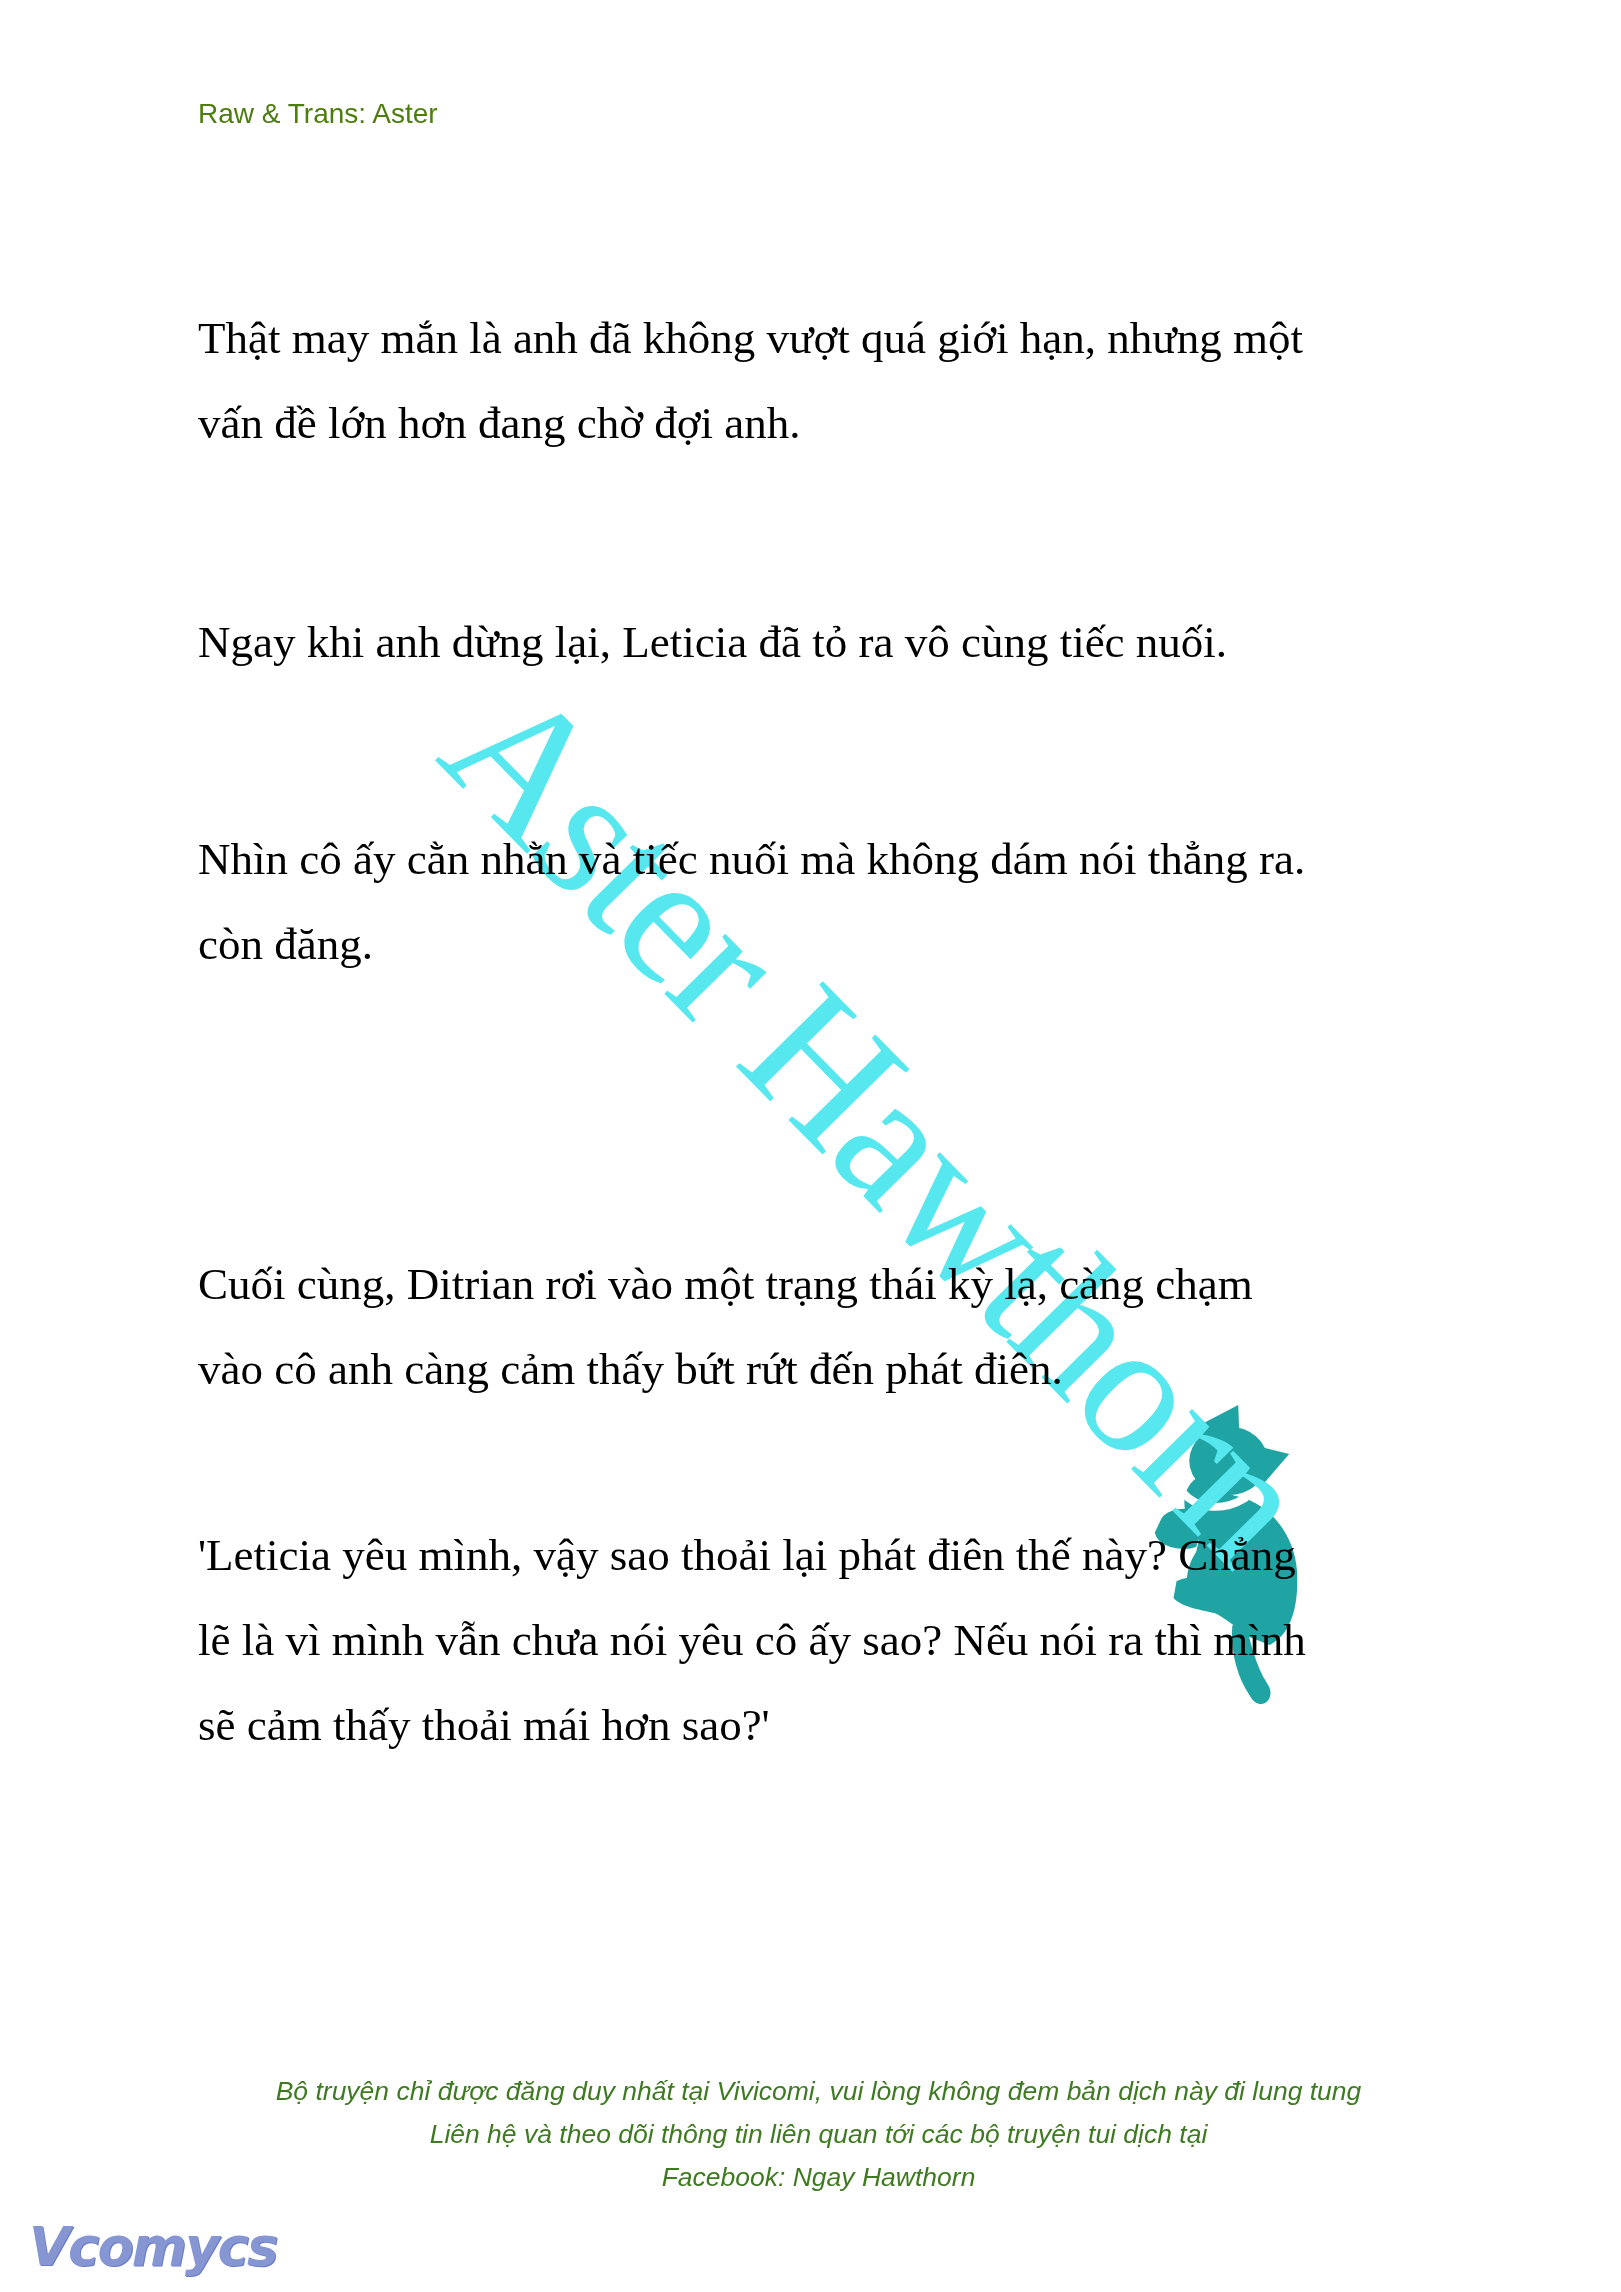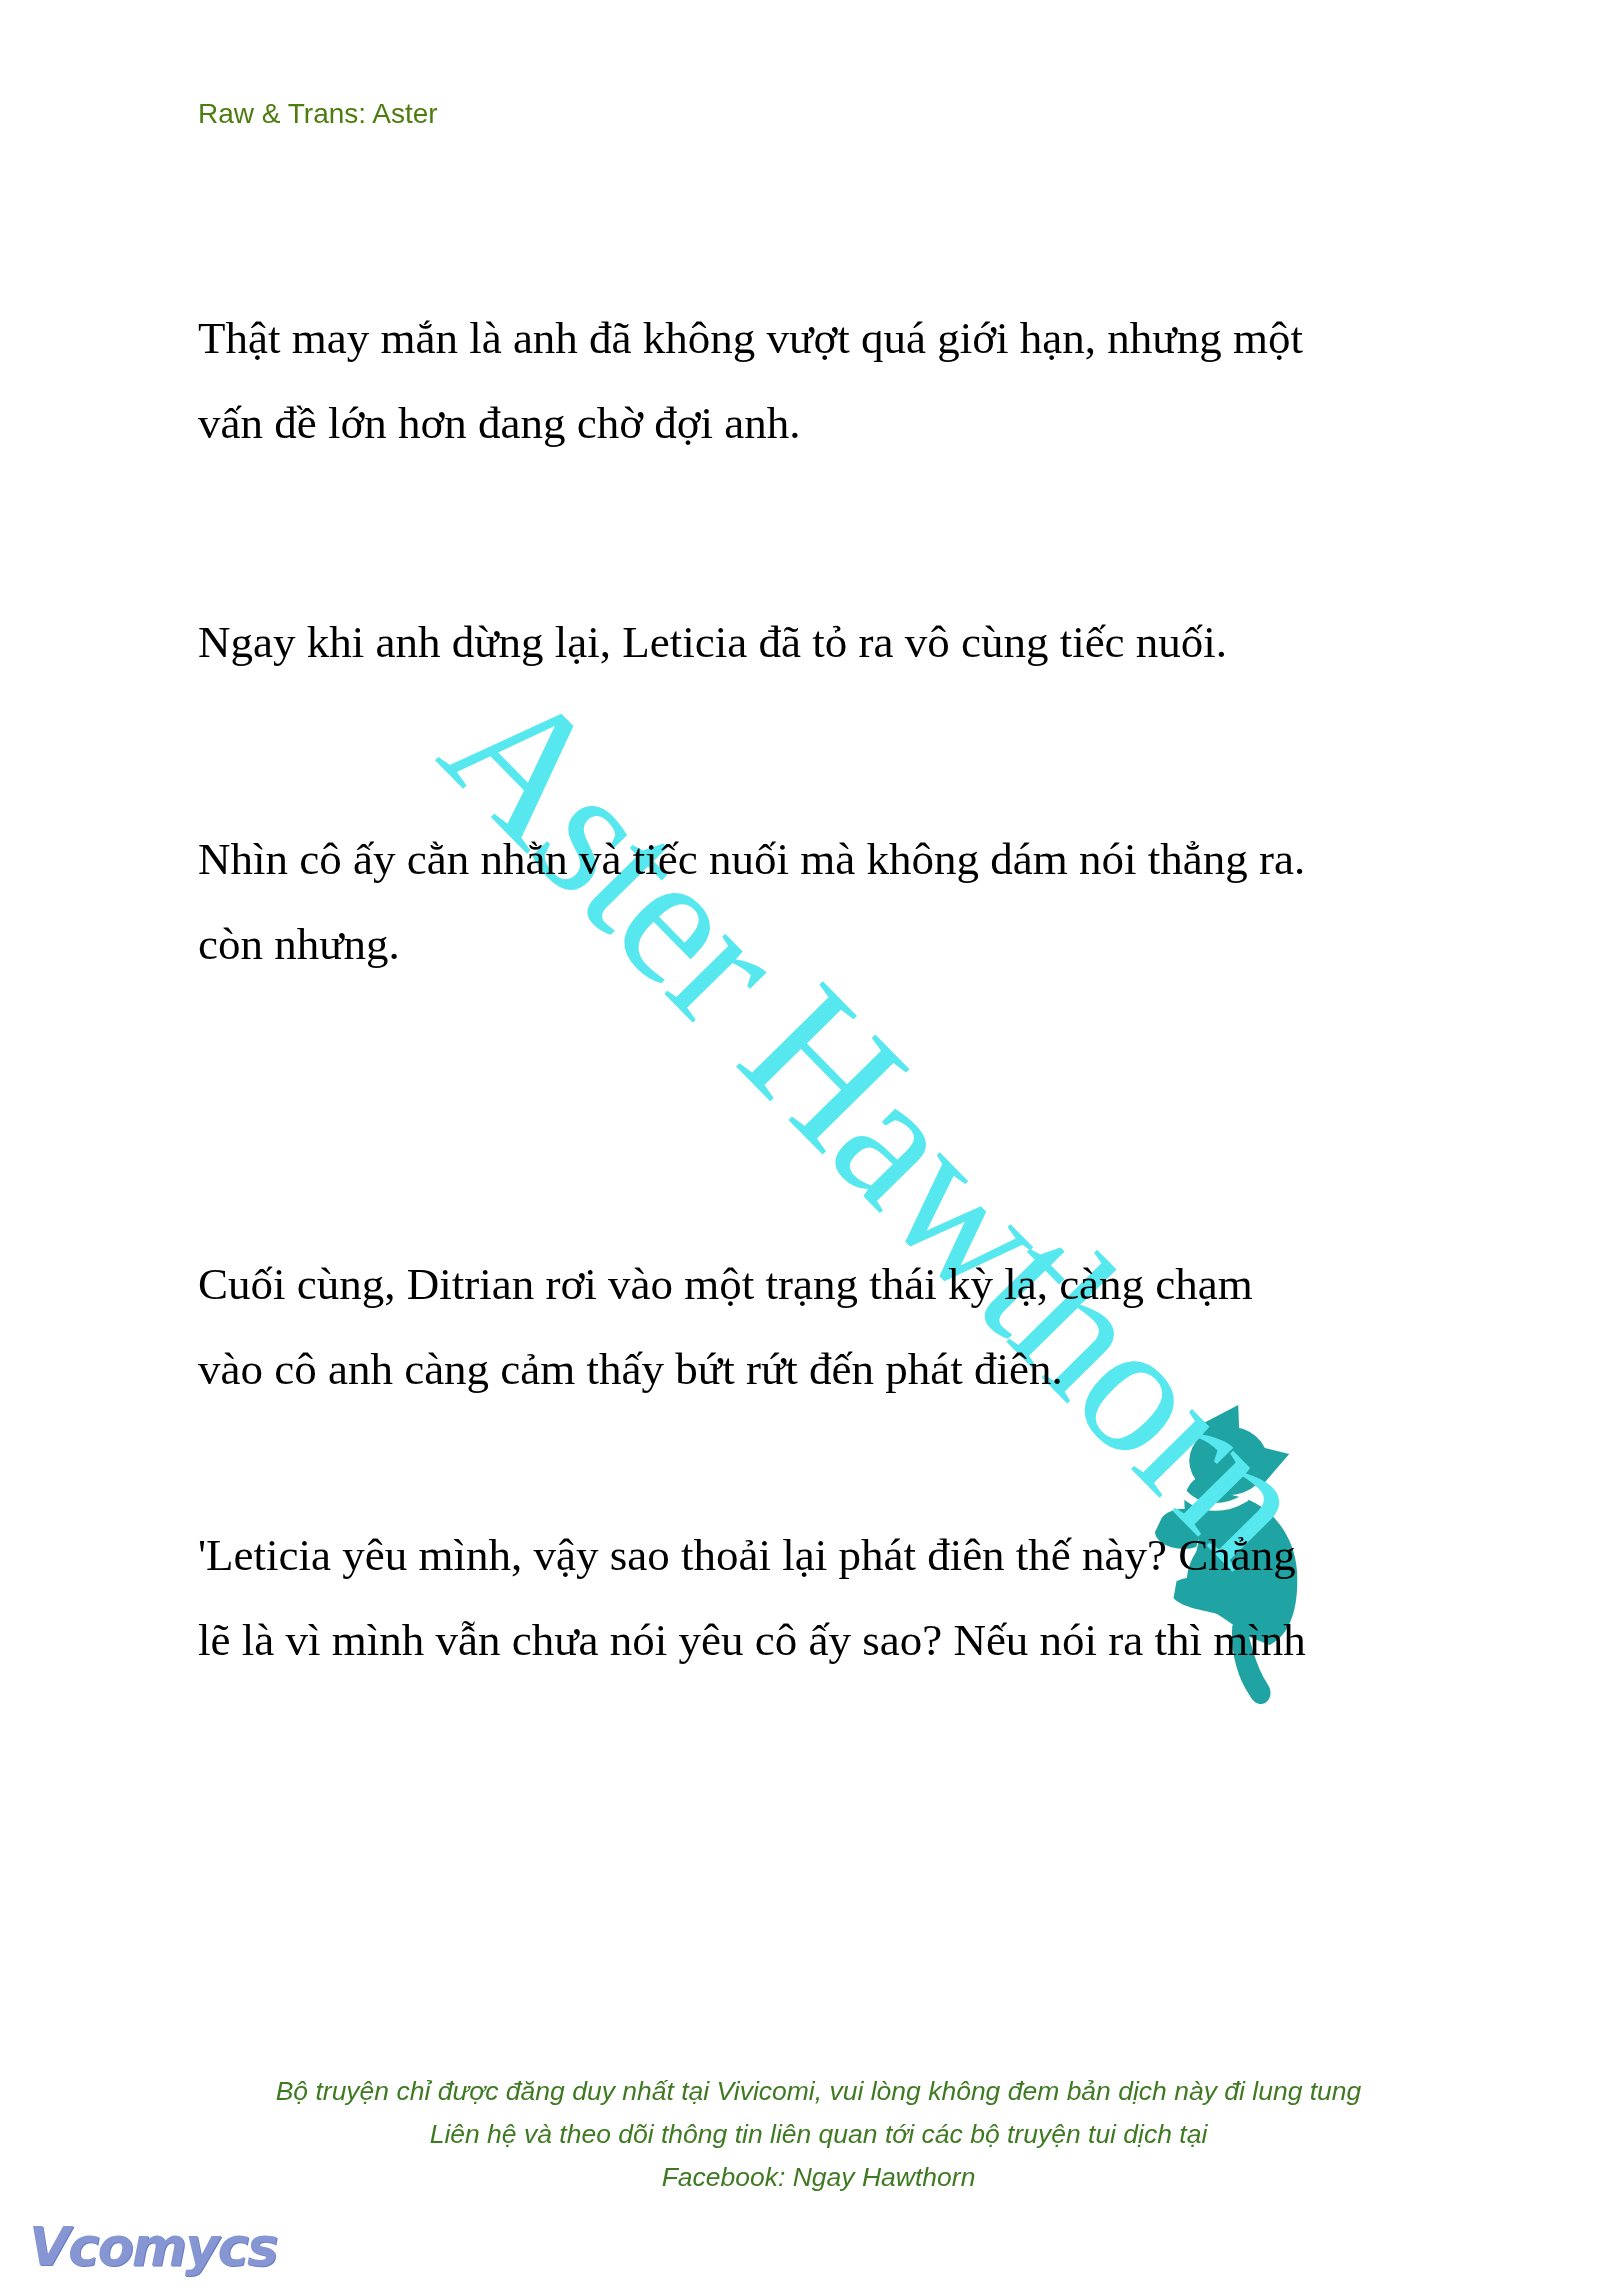--- a/index.html
+++ b/index.html
@@ -60,31 +60,32 @@
     <span class="line">Thật may mắn là anh đã không vượt quá giới hạn, nhưng một</span>
     <span class="line">vấn đề lớn hơn đang chờ đợi anh.</span>
   </p>
 
   <p class="body-text p2">
     <span class="line">Ngay khi anh dừng lại, Leticia đã tỏ ra vô cùng tiếc nuối.</span>
   </p>
 
   <p class="body-text p3">
     <span class="line">Nhìn cô ấy cằn nhằn và tiếc nuối mà không dám nói thẳng ra.</span>
-    <span class="line">còn nhưng.</span>
+    <span class="line">còn đăng.</span>
   </p>
 
   <p class="body-text p4">
     <span class="line">Cuối cùng, Ditrian rơi vào một trạng thái kỳ lạ, càng chạm</span>
     <span class="line">vào cô anh càng cảm thấy bứt rứt đến phát điên.</span>
   </p>
 
   <p class="body-text p5">
     <span class="line">'Leticia yêu mình, vậy sao thoải lại phát điên thế này? Chẳng</span>
     <span class="line">lẽ là vì mình vẫn chưa nói yêu cô ấy sao? Nếu nói ra thì mình</span>
+    <span class="line">sẽ cảm thấy thoải mái hơn sao?'</span>
   </p>
 
   <div class="watermark">Aster Hawthorn</div>
 
   <svg class="cat" viewBox="0 0 150 325" xmlns="http://www.w3.org/2000/svg">
     <g fill="#1fa3a3">
 
       <polygon points="40,40 88,15 90,70"></polygon>
       <polygon points="100,55 140,65 110,100"></polygon>
 

